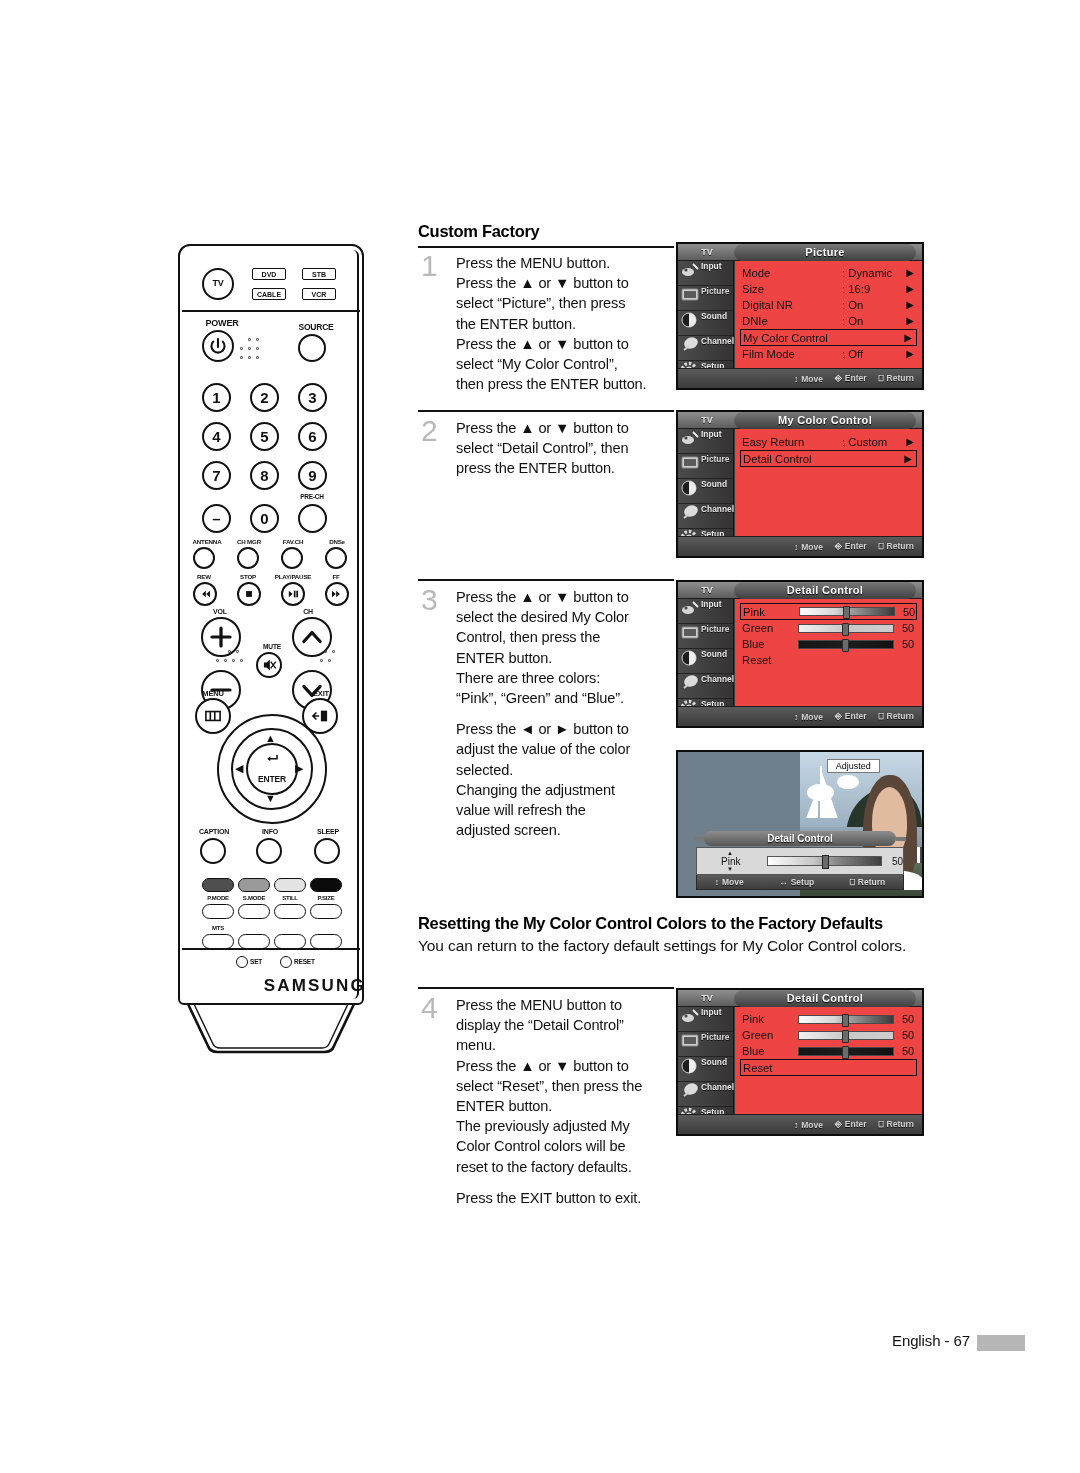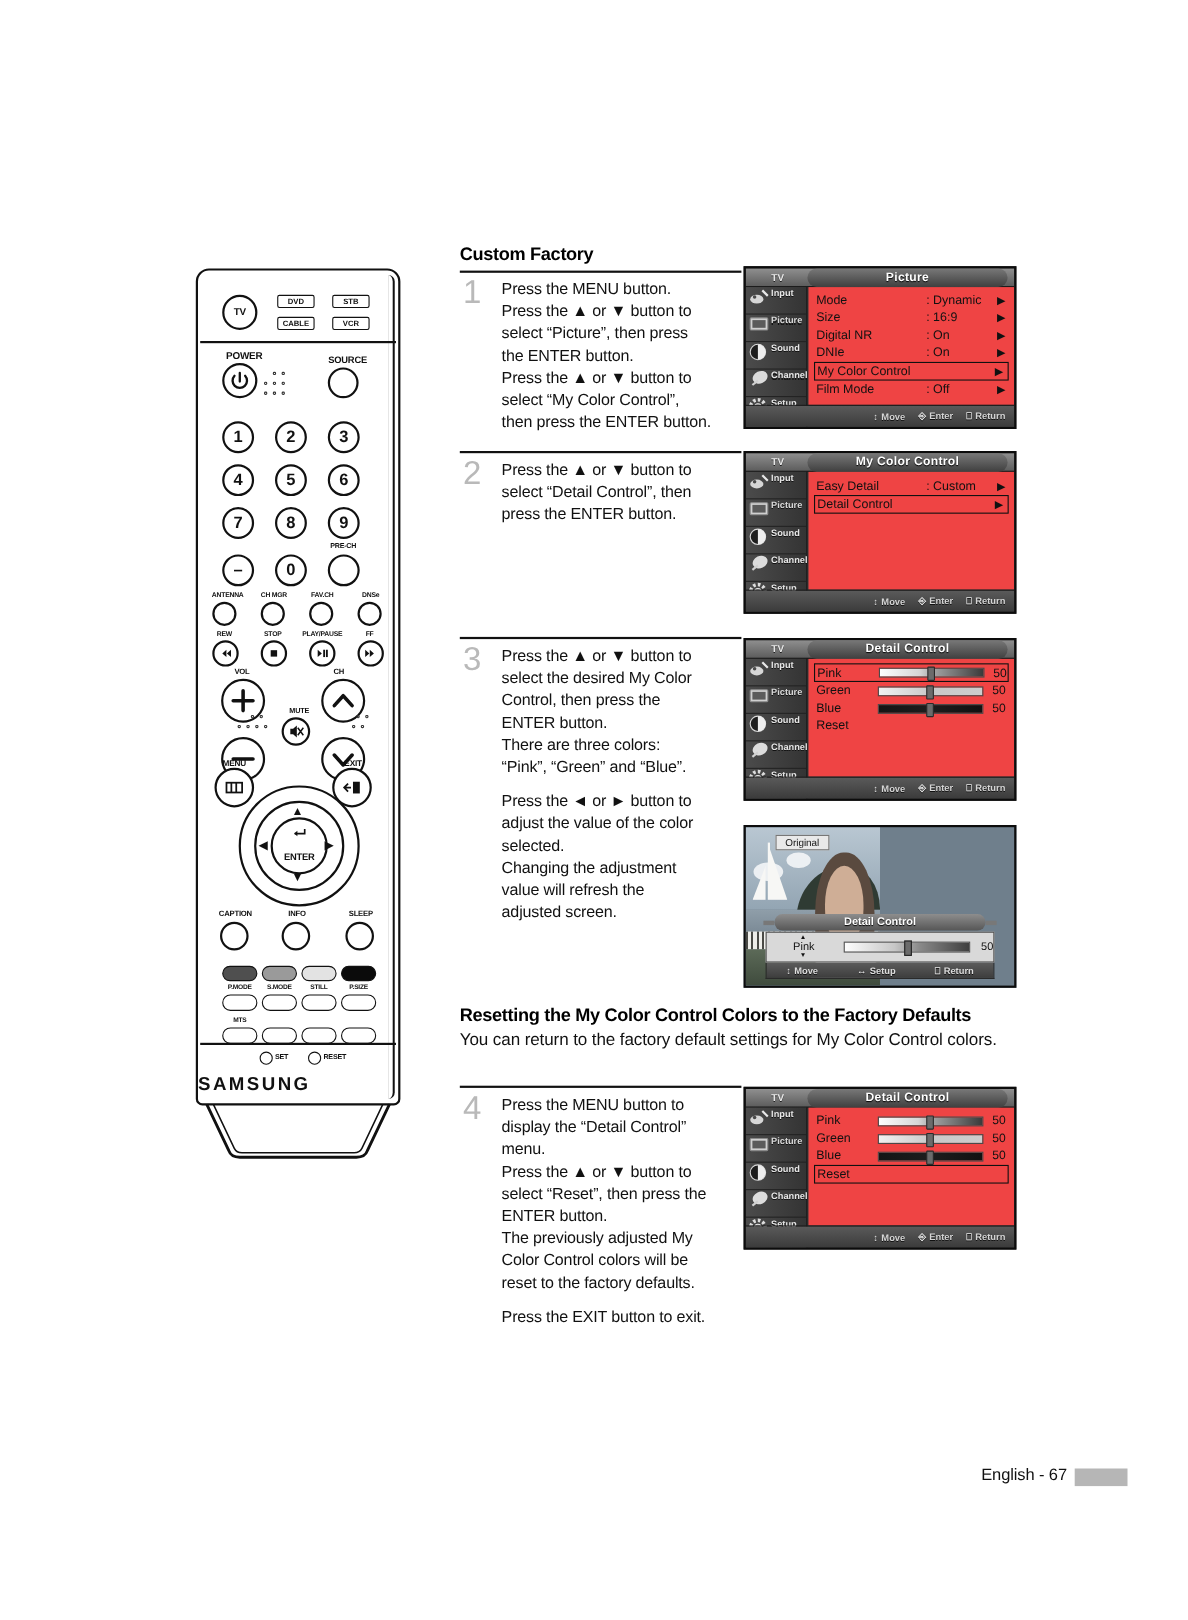--- a/index.html
+++ b/index.html
@@ -48,21 +48,21 @@
     background:#fff; text-align:center; line-height:26px; font-size:15px; font-weight:700;
     font-family:"Liberation Sans", sans-serif;
   }
   .dotgrid{ position:absolute; }
   .dotgrid i{ position:absolute; width:2.6px; height:2.6px; border:0.8px solid #333; border-radius:50%; }
 
   .colorbtn{ position:absolute; width:32px; height:14px; border-radius:7px; border:1px solid #111; }
   .ovalbtn{ position:absolute; width:32px; height:15px; border-radius:8px; border:1.8px solid #111; background:#fff; }
 
   .samsung{
-    position:absolute; left:0; width:186px; text-align:left;
+    position:absolute; left:0; width:186px; text-align:right;
     font-size:17px; font-weight:700; letter-spacing:2.2px;
     font-family:"Liberation Sans", sans-serif;
   }
 
   
   #content { position:absolute; left:418px; top:222px; width:510px; }
 
   .h-title{
     font-size:16.5px; font-weight:700; letter-spacing:-0.3px;
     font-family:"Liberation Sans", sans-serif; color:#000; margin:0;
@@ -635,21 +635,21 @@
               <circle cx="9" cy="9" r="6.6" fill="none" stroke="#dcdcdc" stroke-width="3.2" stroke-dasharray="2.4 2"></circle>
               <circle cx="9" cy="9" r="3" fill="#9a9a9a" stroke="#e4e4e4"></circle>
             </svg>
         </span>
         <span class="side-txt">Setup</span>
       </div>
     </div>
 
     <div class="osd-body" style="padding-top:5px;">
       <div class="osd-row">
-        <span class="rlabel">Easy Detail</span>
+        <span class="rlabel">Easy Return</span>
         <span class="rvalue">: Custom</span>
         <span class="rarrow">▶</span>
       </div>
       <div class="osd-row sel">
         <span class="rlabel">Detail Control</span>
         <span class="rvalue"></span>
         <span class="rarrow">▶</span>
       </div>
     </div>
 
@@ -742,39 +742,39 @@
     </div>
 
     <div class="osd-bottom">
       <span><span class="bicon">↕</span><span>Move</span></span>
       <span><span class="bicon">⎆</span><span>Enter</span></span>
       <span><span class="bicon">⎕</span><span>Return</span></span>
     </div>
   </div>
 
   <div id="photo-panel" style="left:676px; top:750px;">
-    <div class="photo-half left">
+
+    <div class="photo-half right">
       <div class="sky"></div>
       <div class="hill"></div>
       <div class="cloud" style="left:6%;  top:22%; width:22%; height:12%;"></div>
       <div class="cloud" style="left:30%; top:16%; width:18%; height:10%;"></div>
       <div class="sail" style="left:16%; top:10%; width:2%; height:36%;"></div>
       <div class="sail" style="left:18%; top:14%; width:13%; height:32%; clip-path:polygon(0 100%,0 0,100% 100%);"></div>
       <div class="sail" style="left:5%;  top:24%; width:10%; height:22%; clip-path:polygon(100% 100%,100% 0,0 100%);"></div>
       <div class="water"></div>
       <div class="fence"></div>
       <div class="grass"></div>
       <div class="face">
         <div class="hair"></div>
         <div class="skin"></div>
         <div class="shoulder"></div>
       </div>
-      <div class="photo-tag" style="left:22%;">Original</div>
-    </div>
-
+      <div class="photo-tag" style="left:22%;">Adjusted</div>
+    </div>
 
     <div class="mini-osd">
       <div class="mini-title">Detail Control</div>
       <div class="mini-body">
         <span style="position:absolute;left:30px;top:2px;font-size:6px;">▲</span>
         <span style="position:absolute;left:30px;bottom:2px;font-size:6px;">▼</span>
         <span class="mlabel" style="margin-left:14px;">Pink</span>
         <span class="mini-bar">
           <i class="mini-knob"></i>
         </span>

